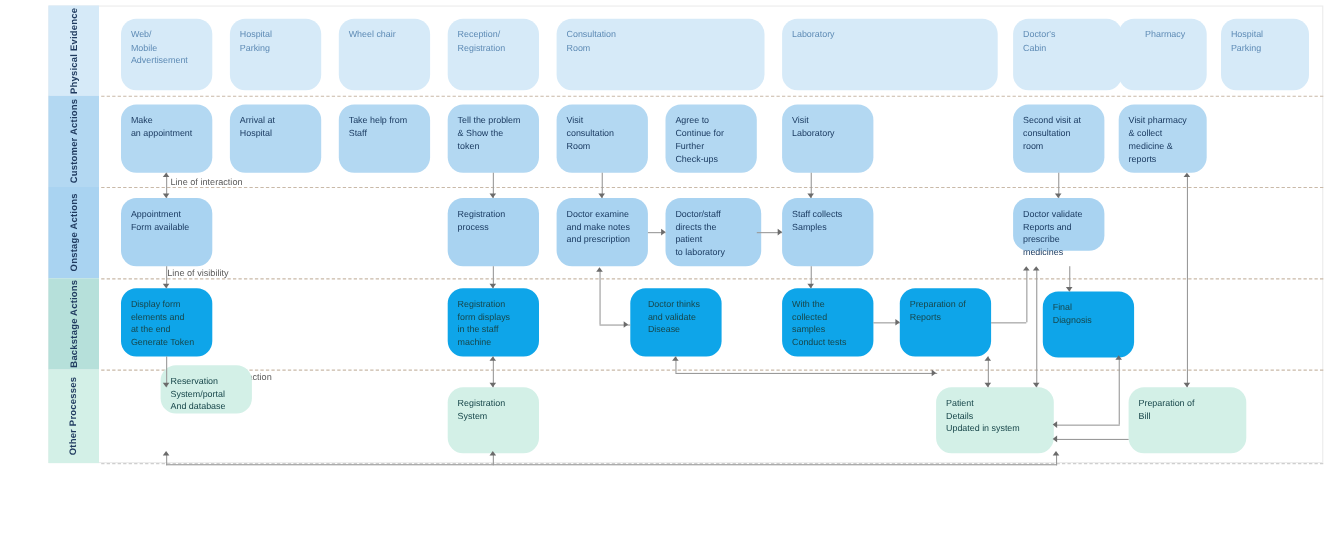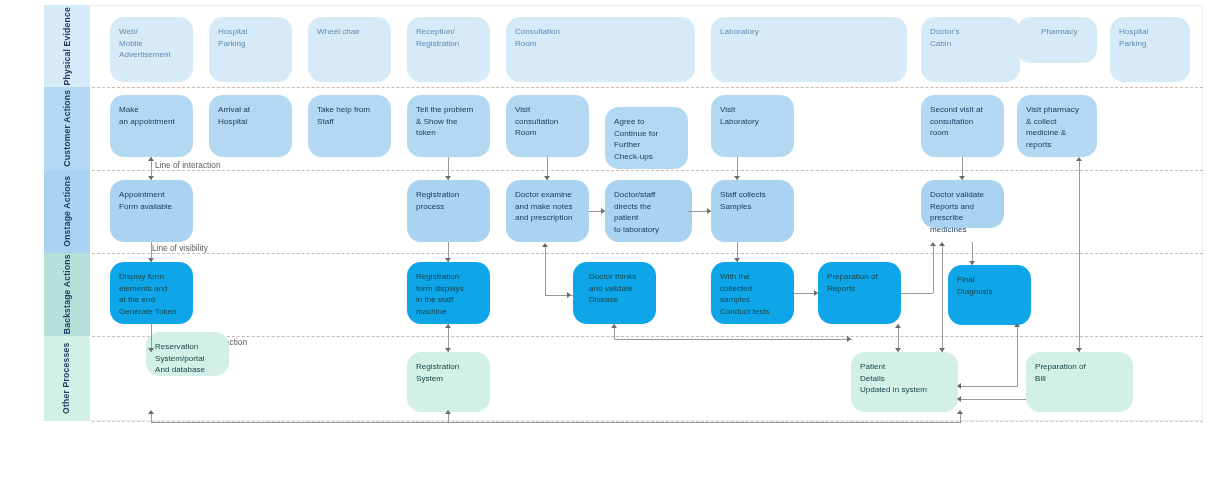--- a/index.html
+++ b/index.html
@@ -105,37 +105,37 @@
   <div class="box pe" style="left:209px;top:17px;width:83px;height:65px;">Hospital
 Parking</div>
   <div class="box pe" style="left:308px;top:17px;width:83px;height:65px;">Wheel chair</div>
   <div class="box pe" style="left:407px;top:17px;width:83px;height:65px;">Reception/
 Registration</div>
   <div class="box pe" style="left:506px;top:17px;width:189px;height:65px;">Consultation
 Room</div>
   <div class="box pe" style="left:711px;top:17px;width:196px;height:65px;">Laboratory</div>
   <div class="box pe" style="left:921px;top:17px;width:99px;height:65px;">Doctor's
 Cabin</div>
-  <div class="box pe" style="left:1017px;top:17px;width:80px;height:46px;padding-left:24px;">Pharmacy</div>
+  <div class="box pe" style="left:1017px;top:17px;width:80px;height:65px;padding-left:24px;">Pharmacy</div>
   <div class="box pe" style="left:1110px;top:17px;width:80px;height:65px;">Hospital
 Parking</div>
 
   <div class="box ca" style="left:110px;top:95px;width:83px;height:62px;">Make
 an appointment</div>
   <div class="box ca" style="left:209px;top:95px;width:83px;height:62px;">Arrival at
 Hospital</div>
   <div class="box ca" style="left:308px;top:95px;width:83px;height:62px;">Take help from
 Staff</div>
   <div class="box ca" style="left:407px;top:95px;width:83px;height:62px;">Tell the problem
 &amp; Show the
 token</div>
   <div class="box ca" style="left:506px;top:95px;width:83px;height:62px;">Visit
 consultation
 Room</div>
-  <div class="box ca" style="left:605px;top:95px;width:83px;height:62px;margin-top:12px;">Agree to
+  <div class="box ca" style="left:605px;top:95px;width:83px;height:62px;">Agree to
 Continue for
 Further
 Check-ups</div>
   <div class="box ca" style="left:711px;top:95px;width:83px;height:62px;">Visit
 Laboratory</div>
   <div class="box ca" style="left:921px;top:95px;width:83px;height:62px;">Second visit at
 consultation
 room</div>
   <div class="box ca" style="left:1017px;top:95px;width:80px;height:62px;">Visit pharmacy
 &amp; collect

